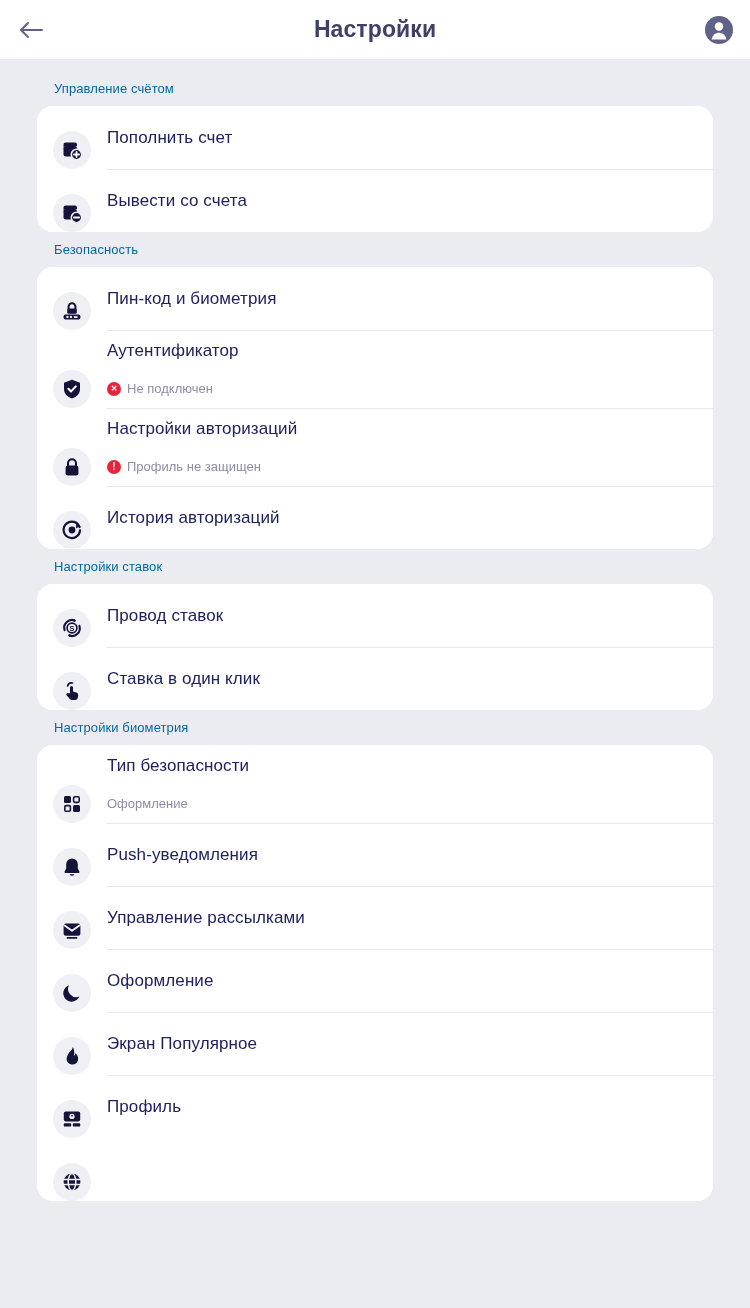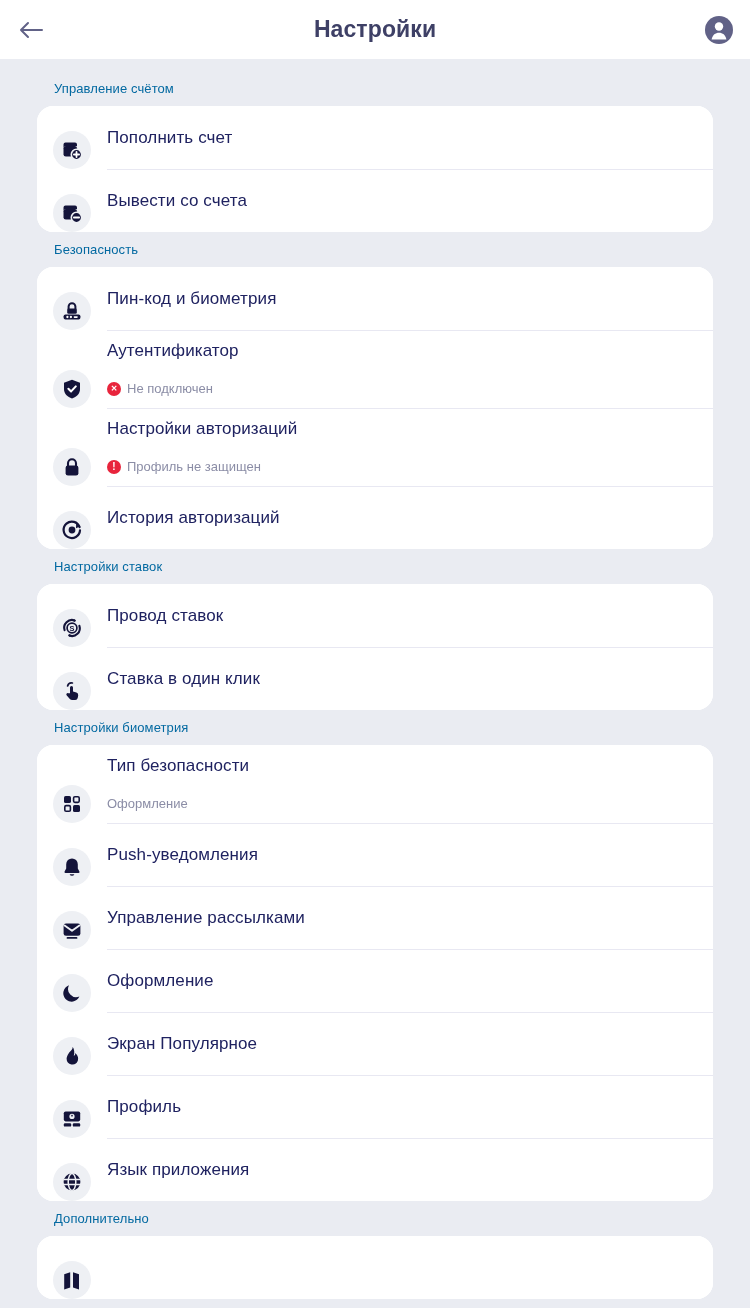--- a/index.html
+++ b/index.html
@@ -407,38 +407,19 @@
       </div>
 
       <div class="row">
         <div class="row-icon">
           <svg width="22" height="22" viewBox="0 0 22 22">
             <circle cx="11" cy="11" r="8.4" fill="#14143a"></circle>
             <ellipse cx="11" cy="11" rx="3.8" ry="8.4" fill="none" stroke="#eef0f4" stroke-width="1.5"></ellipse>
             <path d="M2.8 8.4 H19.2 M2.8 13.6 H19.2" stroke="#eef0f4" stroke-width="1.5"></path>
           </svg>
         </div>
-        <div class="row-body">
-          <div class="row-title">Язык приложения</div>
-        </div>
       </div>
 
     </div>
   </div>
 
-  <div class="section">
-    <div class="section-title">Дополнительно</div>
-    <div class="card">
-      <div class="row">
-        <div class="row-icon">
-          <svg width="22" height="22" viewBox="0 0 22 22">
-            <path d="M3.2 5.2 L9.2 3.2 V18.6 L3.2 20.6 Z" fill="#14143a"></path>
-            <path d="M12.0 3.2 L18.0 5.2 V20.6 L12.0 18.6 Z" fill="#14143a"></path>
-          </svg>
-        </div>
-        <div class="row-body">
-          <div class="row-title"></div>
-        </div>
-      </div>
-    </div>
-  </div>
 
 </div>
 
 </body></html>

